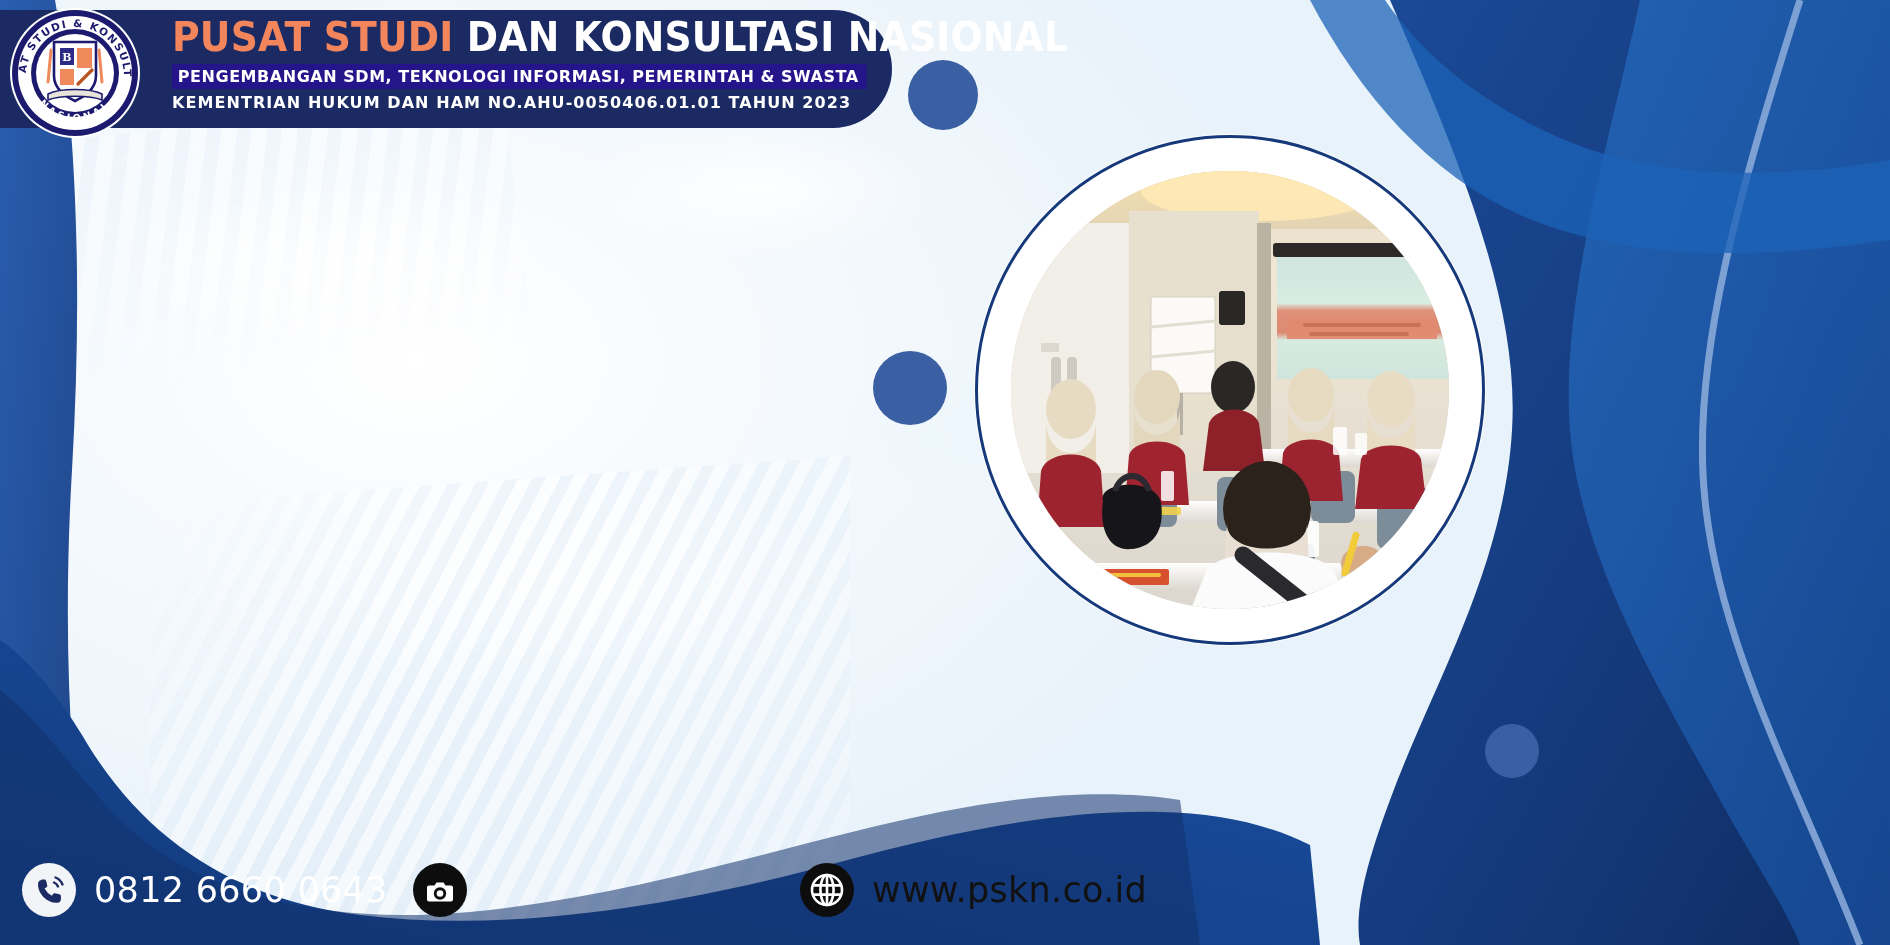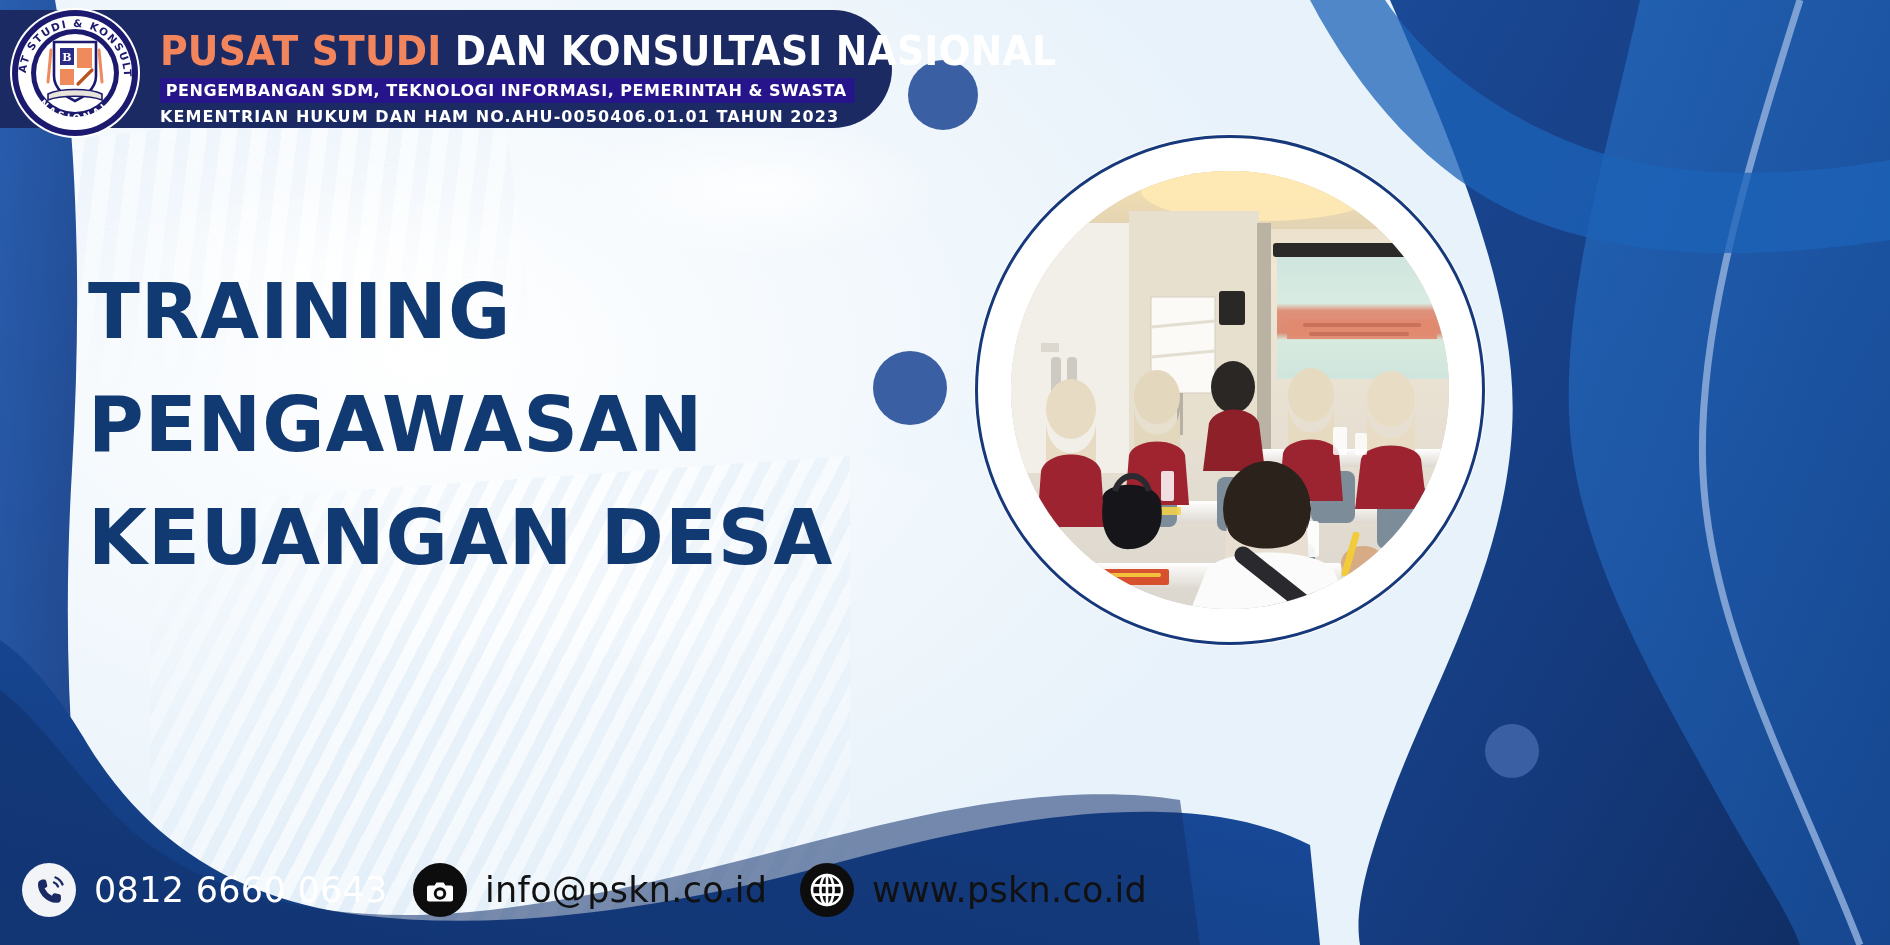--- a/index.html
+++ b/index.html
@@ -56,22 +56,22 @@
 
   
   .header-pill {
     position:absolute; left:0; top:10px;
     width:892px; height:118px;
     background:#1c2a63;
     border-radius:0 60px 60px 0;
     z-index:6;
   }
   .header-text {
-    position:absolute; left:160px; top:14px; width:700px; height:100px;
-    z-index:8; color:#fff;margin-top:14px;
+    position:absolute; left:172px; top:14px; width:700px; height:100px;
+    z-index:8; color:#fff;
   }
   .hdr-line1 {
     font-size:41px; font-weight:700; letter-spacing:.2px; line-height:46px;
     white-space:nowrap;
     font-family:"DejaVu Sans", sans-serif;
     transform:scaleX(.92); transform-origin:left center;
   }
   .hdr-line1 .hl { color:#f2855c; }
   .hdr-line1 .wt { color:#ffffff; }
   .hdr-line2 {
@@ -241,25 +241,20 @@
 
   <div class="header-text">
     <div class="hdr-line1">
       <span class="hl">PUSAT STUDI</span>
       <span class="wt">DAN KONSULTASI NASIONAL</span>
     </div>
     <div class="hdr-line2">PENGEMBANGAN SDM, TEKNOLOGI INFORMASI, PEMERINTAH &amp; SWASTA</div>
     <div class="hdr-line3">KEMENTRIAN HUKUM DAN HAM NO.AHU-0050406.01.01 TAHUN 2023</div>
   </div>
 
-  <div class="title">
-    <div>TRAINING</div>
-    <div>PENGAWASAN</div>
-    <div>KEUANGAN DESA</div>
-  </div>
 
   <div class="photo-wrap">
     <div class="photo-ring"></div>
     <div class="photo-clip">
       <svg viewBox="0 0 438 438" xmlns="http://www.w3.org/2000/svg">
         <defs>
           <linearGradient id="wallG" x1="0" y1="0" x2="0" y2="1">
             <stop offset="0%" stop-color="#e5d9c0"></stop>
             <stop offset="22%" stop-color="#f0e7d4"></stop>
             <stop offset="100%" stop-color="#dcd7cf"></stop>
@@ -387,21 +382,20 @@
       <span class="tx">0812 6660 0643</span>
     </div>
 
     <div class="contact" id="c-mail">
       <svg class="ic" width="54" height="54" viewBox="0 0 54 54">
         <circle cx="27" cy="27" r="27" fill="#0d0d0d"></circle>
         <path d="M16 22.5h5.5l2-3h7l2 3H38c1.1 0 2 .9 2 2v12c0 1.1-.9 2-2 2H16c-1.1 0-2-.9-2-2v-12c0-1.1.9-2 2-2z" fill="#ffffff"></path>
         <circle cx="27" cy="30.5" r="6.2" fill="#0d0d0d"></circle>
         <circle cx="27" cy="30.5" r="3.3" fill="#ffffff"></circle>
       </svg>
-      <span class="tx">info@pskn.co.id</span>
     </div>
 
     <div class="contact" id="c-web">
       <svg class="ic" width="54" height="54" viewBox="0 0 54 54">
         <circle cx="27" cy="27" r="27" fill="#0d0d0d"></circle>
         <circle cx="27" cy="27" r="15" fill="none" stroke="#ffffff" stroke-width="2.6"></circle>
         <ellipse cx="27" cy="27" rx="6.6" ry="15" fill="none" stroke="#ffffff" stroke-width="2.6"></ellipse>
         <path d="M12.6 22.4h28.8M12.6 31.6h28.8M27 12v30" stroke="#ffffff" stroke-width="2.6"></path>
       </svg>
       <span class="tx">www.pskn.co.id</span>

